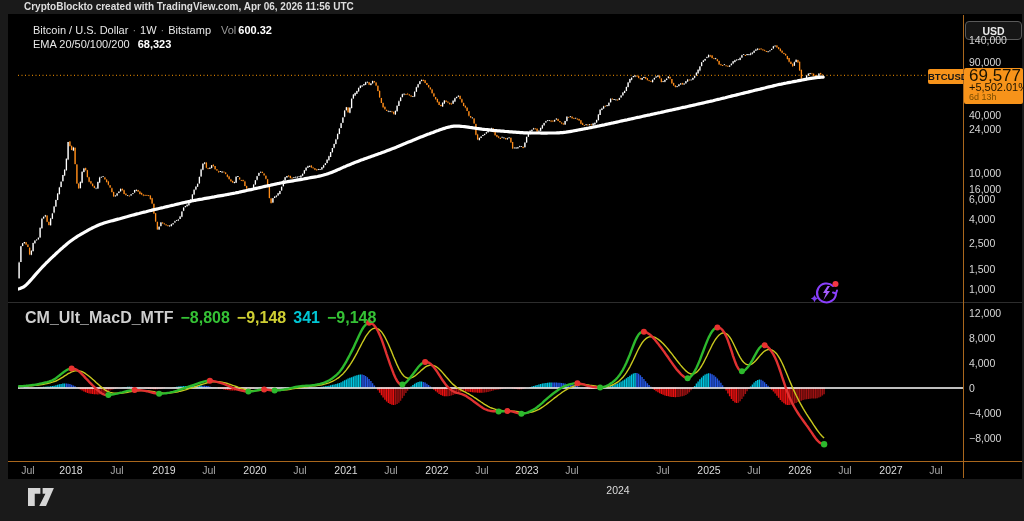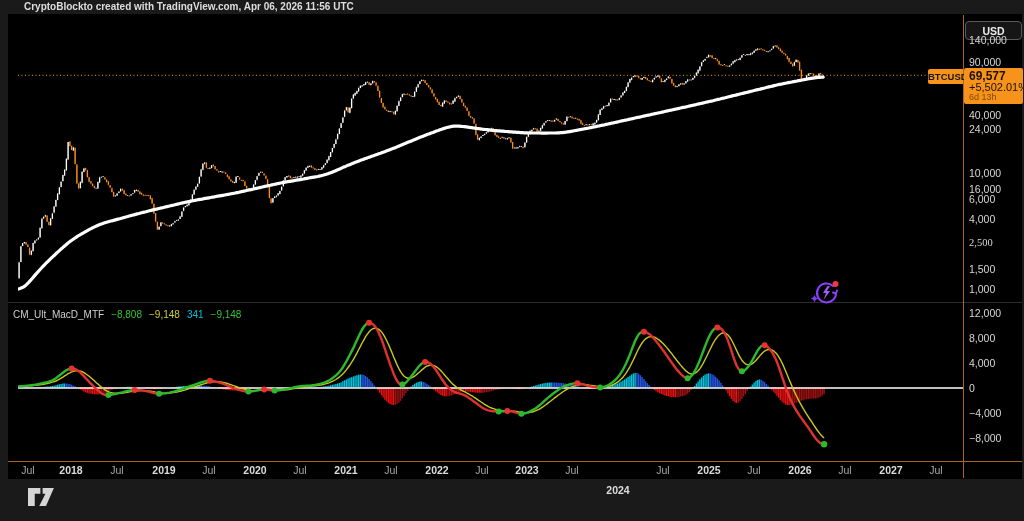--- a/index.html
+++ b/index.html
@@ -7,35 +7,35 @@
          font-family:"Liberation Sans",sans-serif;-webkit-font-smoothing:antialiased;}
   .topbar{position:absolute;left:4px;top:0;width:100%;height:14px;color:#dedede;
           font-size:10px;font-weight:700;line-height:14px;padding-left:20px;box-sizing:border-box;}
   .chart-black{position:absolute;left:8px;top:14px;width:1014px;height:465px;background:#000;}
   svg.layer{position:absolute;left:0;top:0;pointer-events:none;}
   .main-legend{position:absolute;left:33px;top:23px;font-size:11px;color:#e8e8e8;line-height:14px;white-space:nowrap;}
   .main-legend .sep{color:#8a8a8a;padding:0 4px;}
   .main-legend .dim{color:#9a9a9a;margin-left:10px;}
   .main-legend .val{color:#ffffff;font-weight:700;margin-left:2px;}
   .main-legend .ema-val{color:#ffffff;font-weight:700;margin-left:8px;}
-  .ind-legend{position:absolute;left:13px;top:309px;font-size:10px;color:#cfcfcf;white-space:nowrap;font-weight:400;}
+  .ind-legend{position:absolute;left:25px;top:309px;font-size:16px;color:#cfcfcf;white-space:nowrap;font-weight:700;}
   .ind-legend .vals span{margin-left:7px;}
   .usd-btn{position:absolute;left:965px;top:21px;width:57px;height:19px;background:#161616;
            border:1px solid #5a5a5a;border-radius:4px;color:#ececec;font-size:10.5px;font-weight:700;
            display:flex;align-items:center;justify-content:center;box-sizing:border-box;}
   .sym-tag{position:absolute;left:928px;top:69px;width:35px;height:15px;background:#f7931a;color:#161616;
            font-size:9.5px;font-weight:700;text-align:center;line-height:15px;border-radius:2px 0 0 2px;}
   .price-tag{position:absolute;left:964px;top:68px;width:59px;background:#f7931a;color:#1a1200;
              border-radius:2px;padding:2px 0 2px 5px;box-sizing:border-box;line-height:10px;}
-  .price-tag .p{font-size:12px;font-weight:700;line-height:12px;}
+  .price-tag .p{font-size:17px;font-weight:400;line-height:12px;}
   .price-tag .c{font-size:11px;font-weight:400;line-height:10px;}
   .price-tag .t{font-size:9px;font-weight:400;line-height:10px;color:#7a4d00;}
   .ptick{position:absolute;left:969px;height:12px;line-height:12px;font-size:10.5px;color:#d6d6d6;}
   .ttick{position:absolute;top:464px;width:48px;text-align:center;font-size:10.5px;color:#a9a9a9;}
-  .ttick.major{color:#dcdcdc;font-weight:700;}
+  .ttick.major{color:#dcdcdc;font-weight:400;}
   .footer{position:absolute;left:28px;top:488px;display:flex;align-items:center;gap:9px;}
   .footer .brand{font-size:20px;font-weight:700;color:#d6d6d6;letter-spacing:-0.3px;}
   .flash-icon{position:absolute;left:810px;top:277px;width:32px;height:32px;}
 </style>
 </head>
 <body>
 
 <div class="stage">
   <div class="topbar">
     <span>CryptoBlockto created with TradingView.com, Apr 06, 2026 11:56 UTC</span>
@@ -90,20 +90,28 @@
         <circle cx="600.1" cy="387.5" r="3" fill="#2db92d"></circle>
         <circle cx="643.9" cy="331.7" r="3" fill="#e8322f"></circle>
         <circle cx="687.6" cy="378.2" r="3" fill="#2db92d"></circle>
         <circle cx="717.4" cy="327.5" r="3" fill="#e8322f"></circle>
         <circle cx="741.9" cy="371.3" r="3" fill="#2db92d"></circle>
         <circle cx="764.6" cy="345.3" r="3" fill="#e8322f"></circle>
         <circle cx="824.1" cy="444.2" r="3.2" fill="#2db92d"></circle>
       </g>
     </svg>
 
+  <div class="main-legend">
+    <div>
+      <span>Bitcoin / U.S. Dollar</span><span class="sep">·</span><span>1W</span><span class="sep">·</span><span>Bitstamp</span><span class="dim">Vol</span><span class="val">600.32</span>
+    </div>
+    <div>
+      <span>EMA 20/50/100/200</span><span class="ema-val">68,323</span>
+    </div>
+  </div>
 
   <div class="ind-legend">
     <span>CM_Ult_MacD_MTF</span><span class="vals" id="ind-vals"><span style="color: rgb(53, 194, 53);">−8,808</span><span style="color: rgb(207, 207, 51);">−9,148</span><span style="color: rgb(0, 197, 212);">341</span><span style="color: rgb(53, 194, 53);">−9,148</span></span>
   </div>
 
   <div class="usd-btn">USD</div>
 
   <div class="sym-tag">BTCUSD</div>
 
   <div class="price-tag">
@@ -114,21 +122,21 @@
 
   <div id="price-ticks">
       <div class="ptick" style="top: 34px;">140,000</div>
       <div class="ptick" style="top: 56px;">90,000</div>
       <div class="ptick" style="top: 109px;">40,000</div>
       <div class="ptick" style="top: 123px;">24,000</div>
       <div class="ptick" style="top: 143px; margin-top: 40px;">16,000</div>
       <div class="ptick" style="top: 167px;">10,000</div>
       <div class="ptick" style="top: 193px;">6,000</div>
       <div class="ptick" style="top: 213px;">4,000</div>
-      <div class="ptick" style="top: 237px; font-family: Liberation Serif, serif;">2,500</div>
+      <div class="ptick" style="top: 237px;">2,500</div>
       <div class="ptick" style="top: 263px;">1,500</div>
       <div class="ptick" style="top: 283px;">1,000</div>
     </div>
   <div id="ind-ticks">
       <div class="ptick" style="top: 307px;">12,000</div>
       <div class="ptick" style="top: 332px;">8,000</div>
       <div class="ptick" style="top: 357px;">4,000</div>
       <div class="ptick" style="top: 382px;">0</div>
       <div class="ptick" style="top: 407px;">−4,000</div>
       <div class="ptick" style="top: 432px;">−8,000</div>

